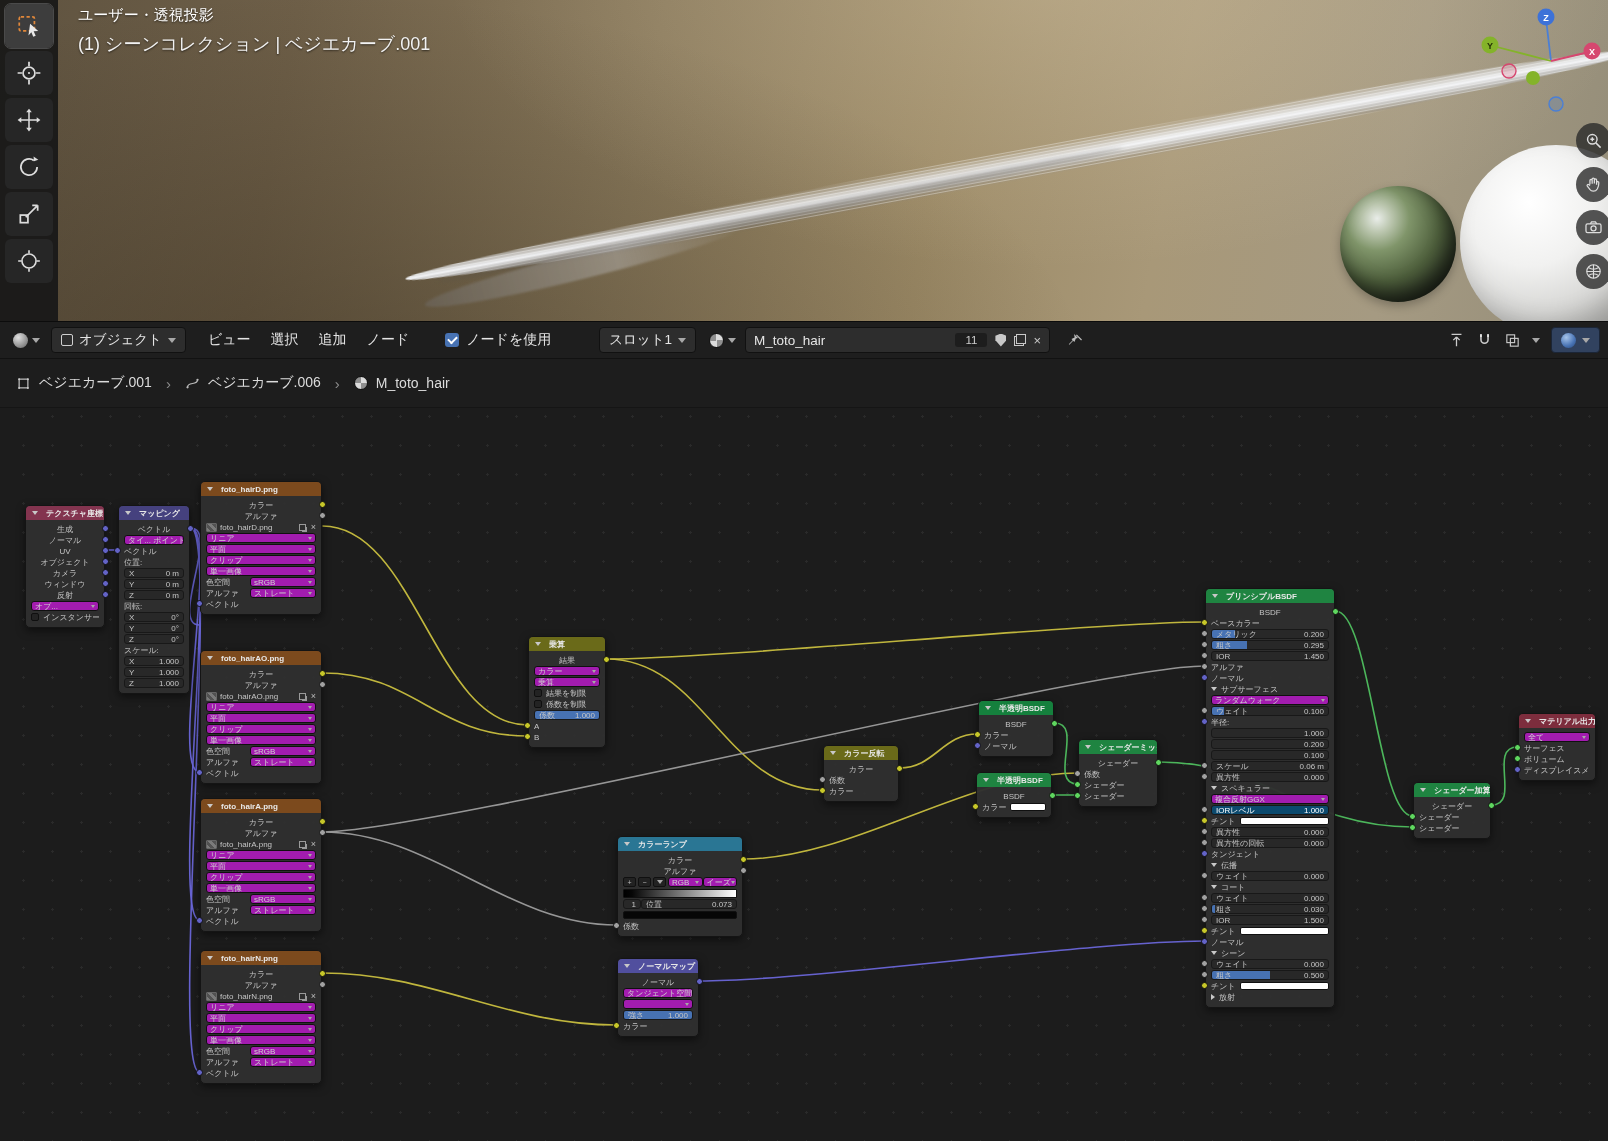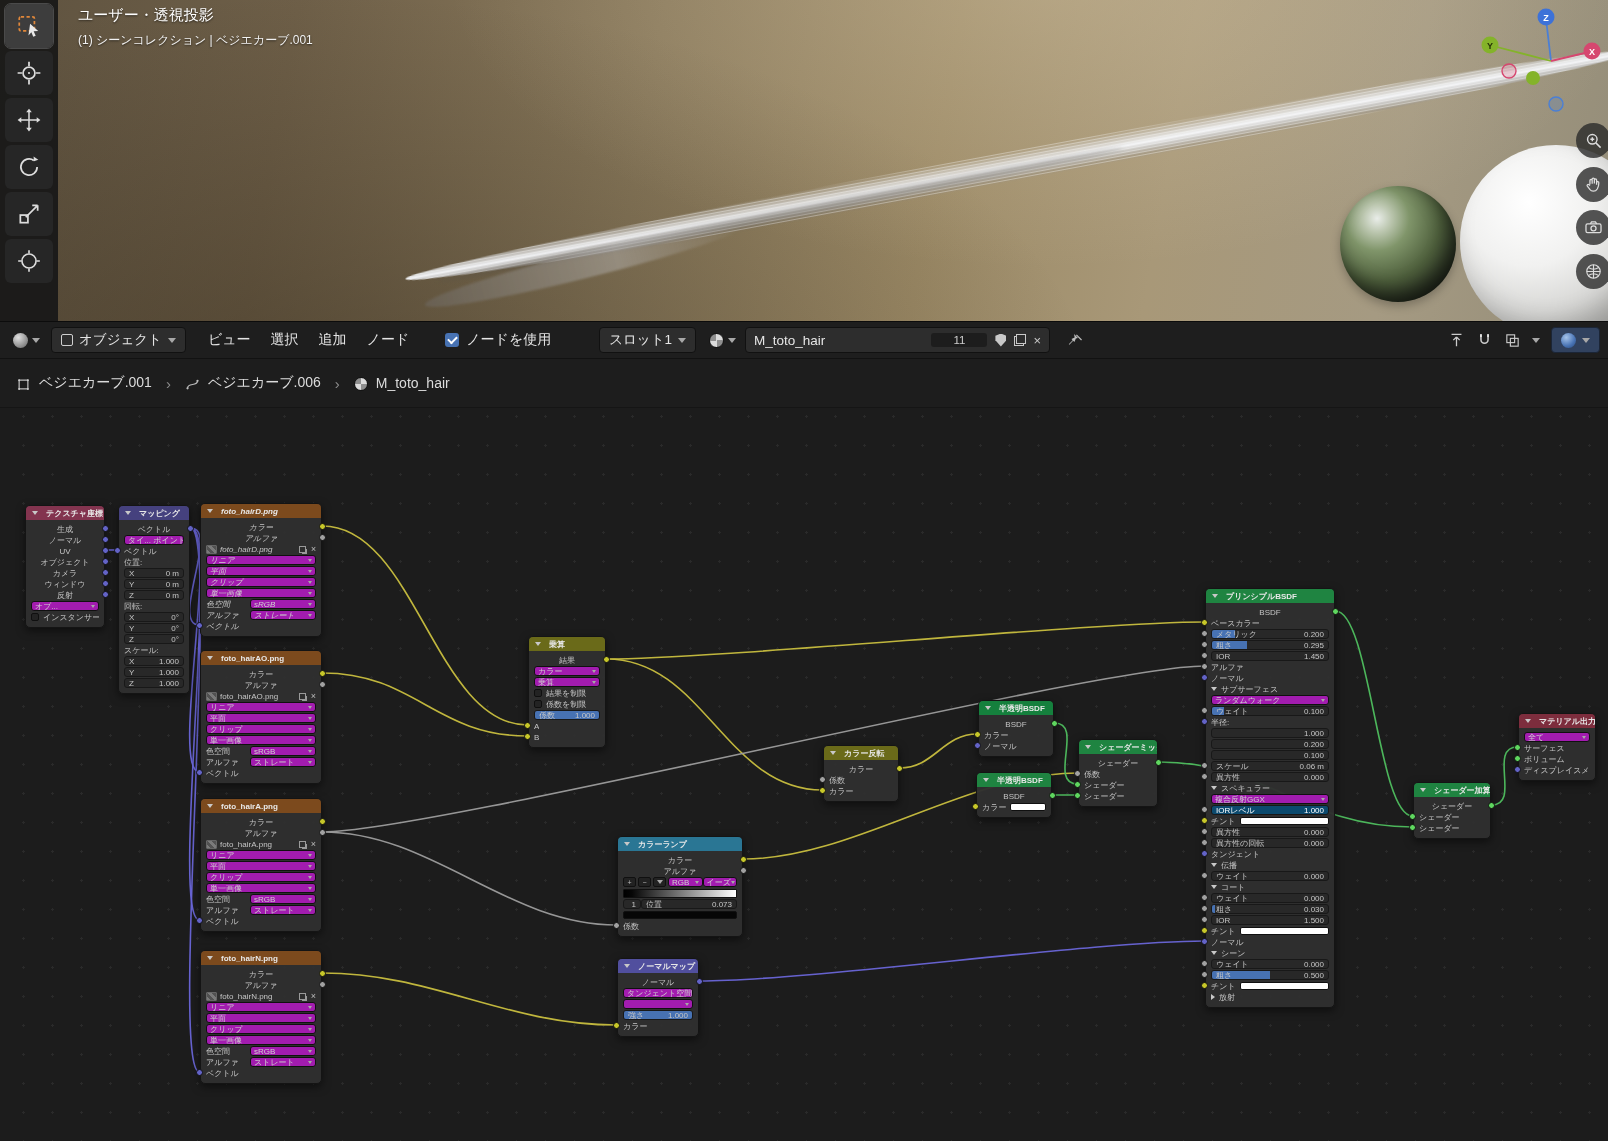--- a/index.html
+++ b/index.html
@@ -25,21 +25,21 @@
     background:rgba(85,80,72,.35);filter:blur(2px);}
   .sphere{position:absolute;border-radius:50%}
   .sphere-hdri{left:1340px;top:186px;width:116px;height:116px;
     background:radial-gradient(circle at 32% 28%, #e9ede9 0%, #bcc7b0 12%, #80956a 28%, #4e5f3c 55%, #2e3626 78%, #14160f 100%);
     box-shadow:inset -6px -10px 18px rgba(0,0,0,.55), 0 4px 10px rgba(0,0,0,.25);}
   .sphere-white{left:1460px;top:145px;width:192px;height:192px;
     background:radial-gradient(circle at 36% 30%, #ffffff 0%, #f1f1f0 35%, #d8d8d6 60%, #b4b4b1 85%, #9c9c99 100%);
     box-shadow:inset -10px -14px 24px rgba(0,0,0,.18);}
   .vp-text{position:absolute;left:78px;top:6px;color:#fff;text-shadow:0 1px 2px rgba(0,0,0,.6)}
   .vp-text .l1{font-size:15px}
-  .vp-text .l2{font-size:12px;margin-top:7px;color:#f2f2f2}
+  .vp-text .l2{font-size:18px;margin-top:7px;color:#f2f2f2}
   .vp-toolbar{position:absolute;left:0;top:0;width:58px;height:321px;
     background:rgba(24,24,24,.93);display:flex;flex-direction:column;align-items:center;padding-top:4px}
   .tool-btn{width:48px;height:44px;border-radius:6px;margin-bottom:3px;background:#262626;
     display:flex;align-items:center;justify-content:center}
   .tool-btn.active{background:#3d3d3d;outline:1px solid #4a4a4a}
   .tool-btn svg{width:26px;height:26px}
   .gizmo{position:absolute;left:1455px;top:0;width:153px;height:120px}
   .gizmo text{font-size:9px;font-weight:bold;font-family:"Liberation Sans",sans-serif}
   .nav-btn{position:absolute;left:1576px;width:35px;height:35px;border-radius:50%;
     background:rgba(42,42,42,.8);display:flex;align-items:center;justify-content:center}
@@ -62,41 +62,41 @@
   .ball-gray{width:15px;height:15px;border-radius:50%;display:inline-block;
     background:radial-gradient(circle at 35% 30%, #e0e0e0, #9a9a9a 55%, #5f5f5f)}
   .ball-checker{width:15px;height:15px;border-radius:50%;display:inline-block;border:1px solid #141414;
     background:conic-gradient(#dcdcdc 0 25%,#8f8f8f 0 50%,#dcdcdc 0 75%,#8f8f8f 0)}
   .ball-blue{width:15px;height:15px;border-radius:50%;display:inline-block;
     background:radial-gradient(circle at 35% 30%, #a6c4ea, #4772b3 60%, #2b4876)}
   .obj-ic{width:12px;height:12px;border:1.5px solid #cfcfcf;border-radius:2px;display:inline-block}
   .hname{display:flex;align-items:center;background:#2d2d2d;border:1px solid #111;border-radius:4px;
     height:26px;padding:0 8px;width:305px;font-size:13.5px;margin-left:4px}
   .nametext{flex:1;overflow:hidden;white-space:nowrap}
-  .badge{background:#1d1d1d;border-radius:3px;padding:1px 22px;font-size:11.5px;color:#ccc;margin:0 4px}
+  .badge{background:#1d1d1d;border-radius:3px;padding:1px 10px;font-size:11.5px;color:#ccc;margin:0 4px}
   .shield-ic{width:11px;height:13px;background:#c9c9c9;display:inline-block;margin:0 4px;
     clip-path:polygon(50% 0,100% 18%,100% 52%,50% 100%,0 52%,0 18%)}
   .copy-ic{width:12px;height:12px;position:relative;display:inline-block;margin:0 4px}
   .copy-ic::before{content:'';position:absolute;left:0;bottom:0;width:8px;height:8px;border:1.4px solid #c9c9c9}
   .copy-ic::after{content:'';position:absolute;right:0;top:0;width:8px;height:8px;border:1.4px solid #c9c9c9;background:#2d2d2d}
   .x-ic{margin-left:3px;color:#c9c9c9;font-size:13px}
   .x-ic::before{content:'×'}
   .pin-ic{margin-left:16px;display:flex}
   .hright{margin-left:auto;display:flex;align-items:center;gap:11px}
   .hicon{display:flex;align-items:center}
   .hicon svg{width:17px;height:17px}
 
   
   .canvas{position:absolute;left:0;top:359px;width:1608px;height:782px;background:#1c1c1c;
     background-image:radial-gradient(circle,#2a2a2a 1px,transparent 1.3px);
     background-size:29px 29px;background-position:9px 14px}
   .breadcrumb{position:absolute;left:0;top:359px;width:1608px;height:49px;background:#1d1d1d;
     border-bottom:1px solid #151515;display:flex;align-items:center;padding-left:16px;z-index:2;
     color:#dcdcdc;font-size:14px}
-  .bc-item{display:flex;align-items:flex-end;gap:8px}
+  .bc-item{display:flex;align-items:center;gap:8px}
   .bc-sep{margin:0 14px;color:#8b8b8b;font-size:15px}
   .bc-ic{display:flex;align-items:center}
   .bc-ic svg{width:15px;height:15px}
   #wires{position:absolute;left:0;top:0;z-index:1;pointer-events:none}
   #nodes{position:absolute;inset:0;z-index:2}
 
   .node{position:absolute;background:rgba(48,48,48,.97);border:1px solid #141414;border-radius:5px;
     box-shadow:0 3px 9px rgba(0,0,0,.5)}
   .nhead{height:14px;display:flex;align-items:center;gap:4px;padding:0 6px;border-radius:4px 4px 0 0;
     color:#e8e8e8;font-size:8px;font-weight:bold;white-space:nowrap;overflow:hidden}
@@ -410,21 +410,21 @@
             </div>
           </div>
           <div class="nrow t-num">
             <div class="numbox">
               <span>Z</span>
               <span>1.000</span>
             </div>
           </div>
         </div>
       </div>
-      <div class="node" style="left: 200px; top: 503px; width: 122px; font-style: italic;">
+      <div class="node" style="left: 200px; top: 481px; width: 122px;">
         <div class="nhead" style="background: rgb(124, 74, 29);">
           <span class="tri-d"></span>
           <span>foto_hairD.png</span>
         </div>
         <div class="nbody">
           <div class="nrow t-out">
             <span class="lbl">カラー</span>
             <span class="sock o" style="background: rgb(199, 199, 41);"></span>
           </div>
           <div class="nrow t-out">

